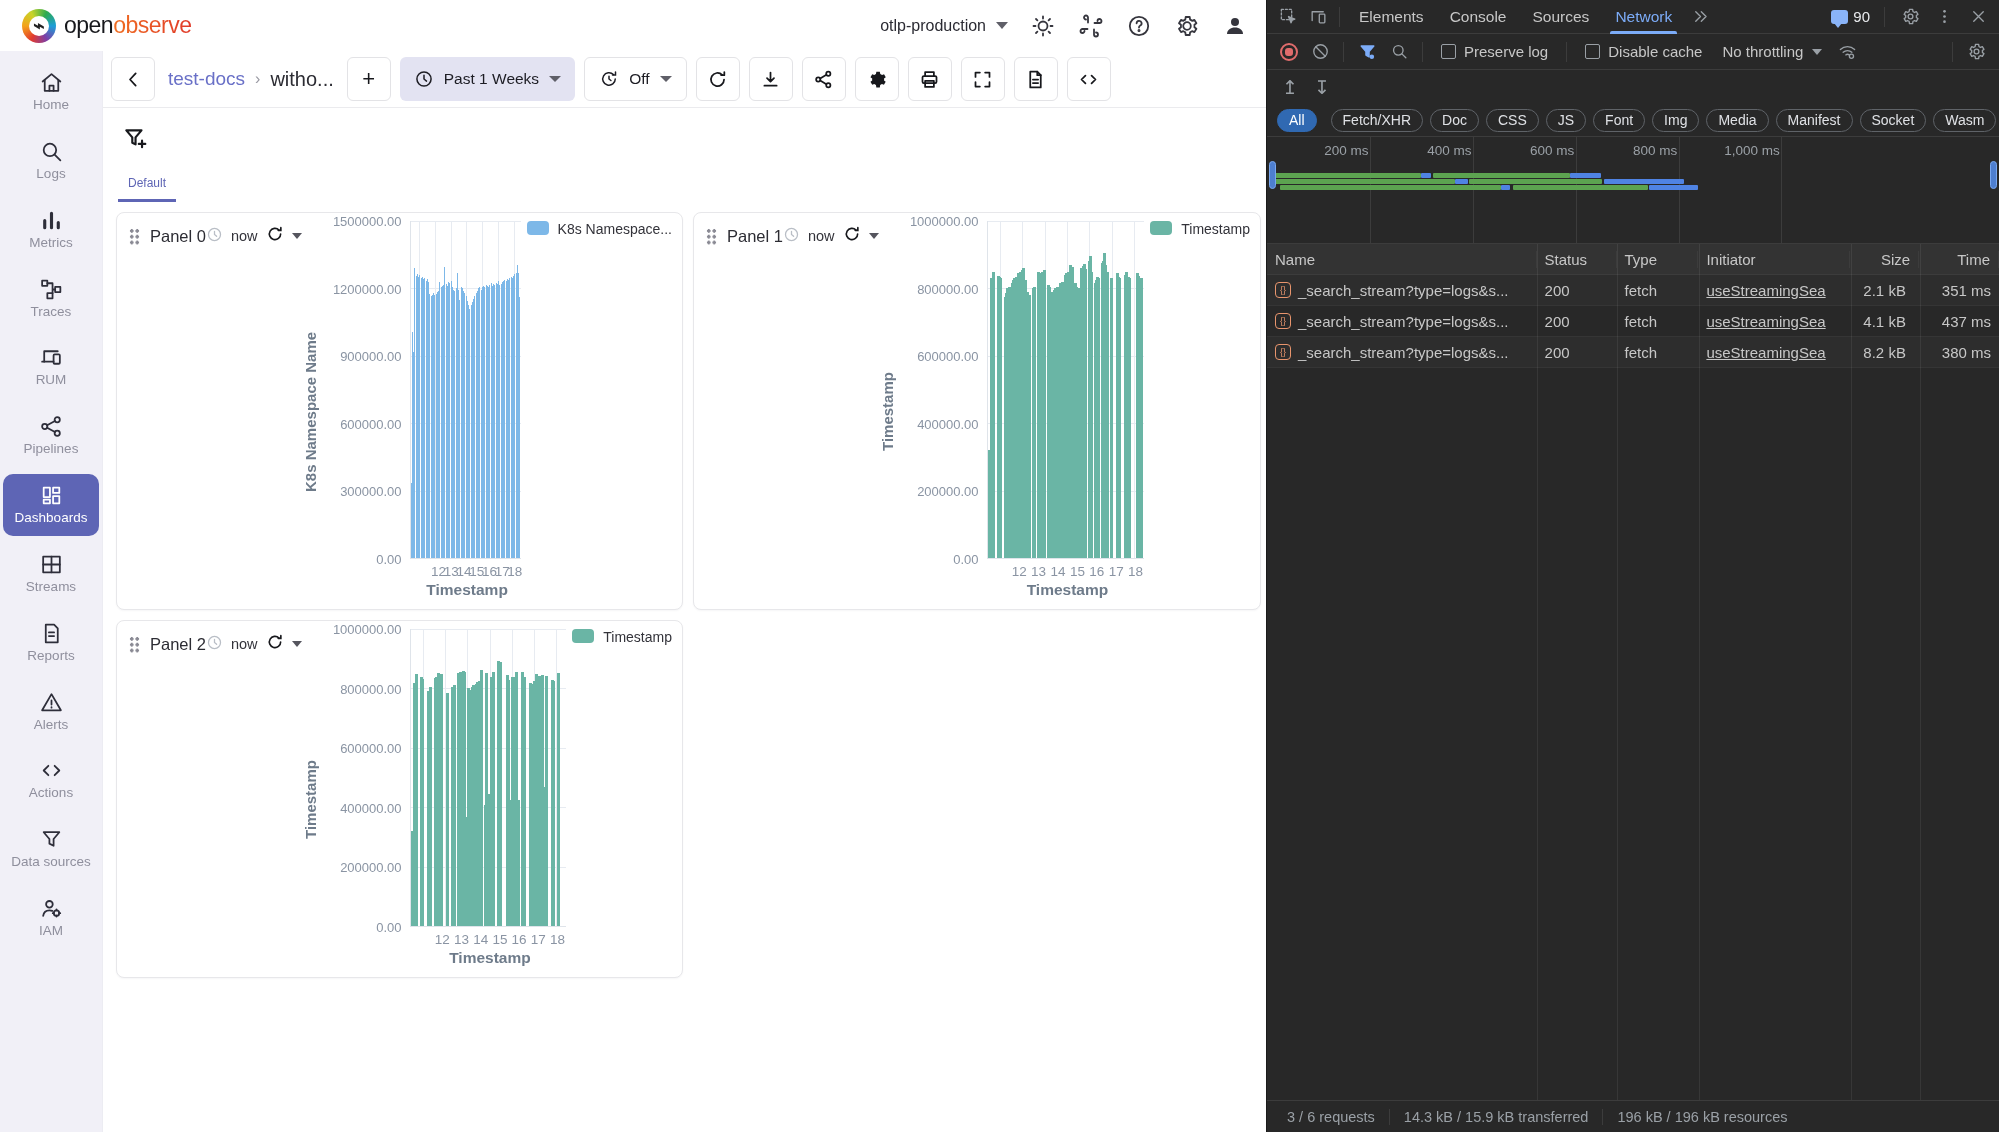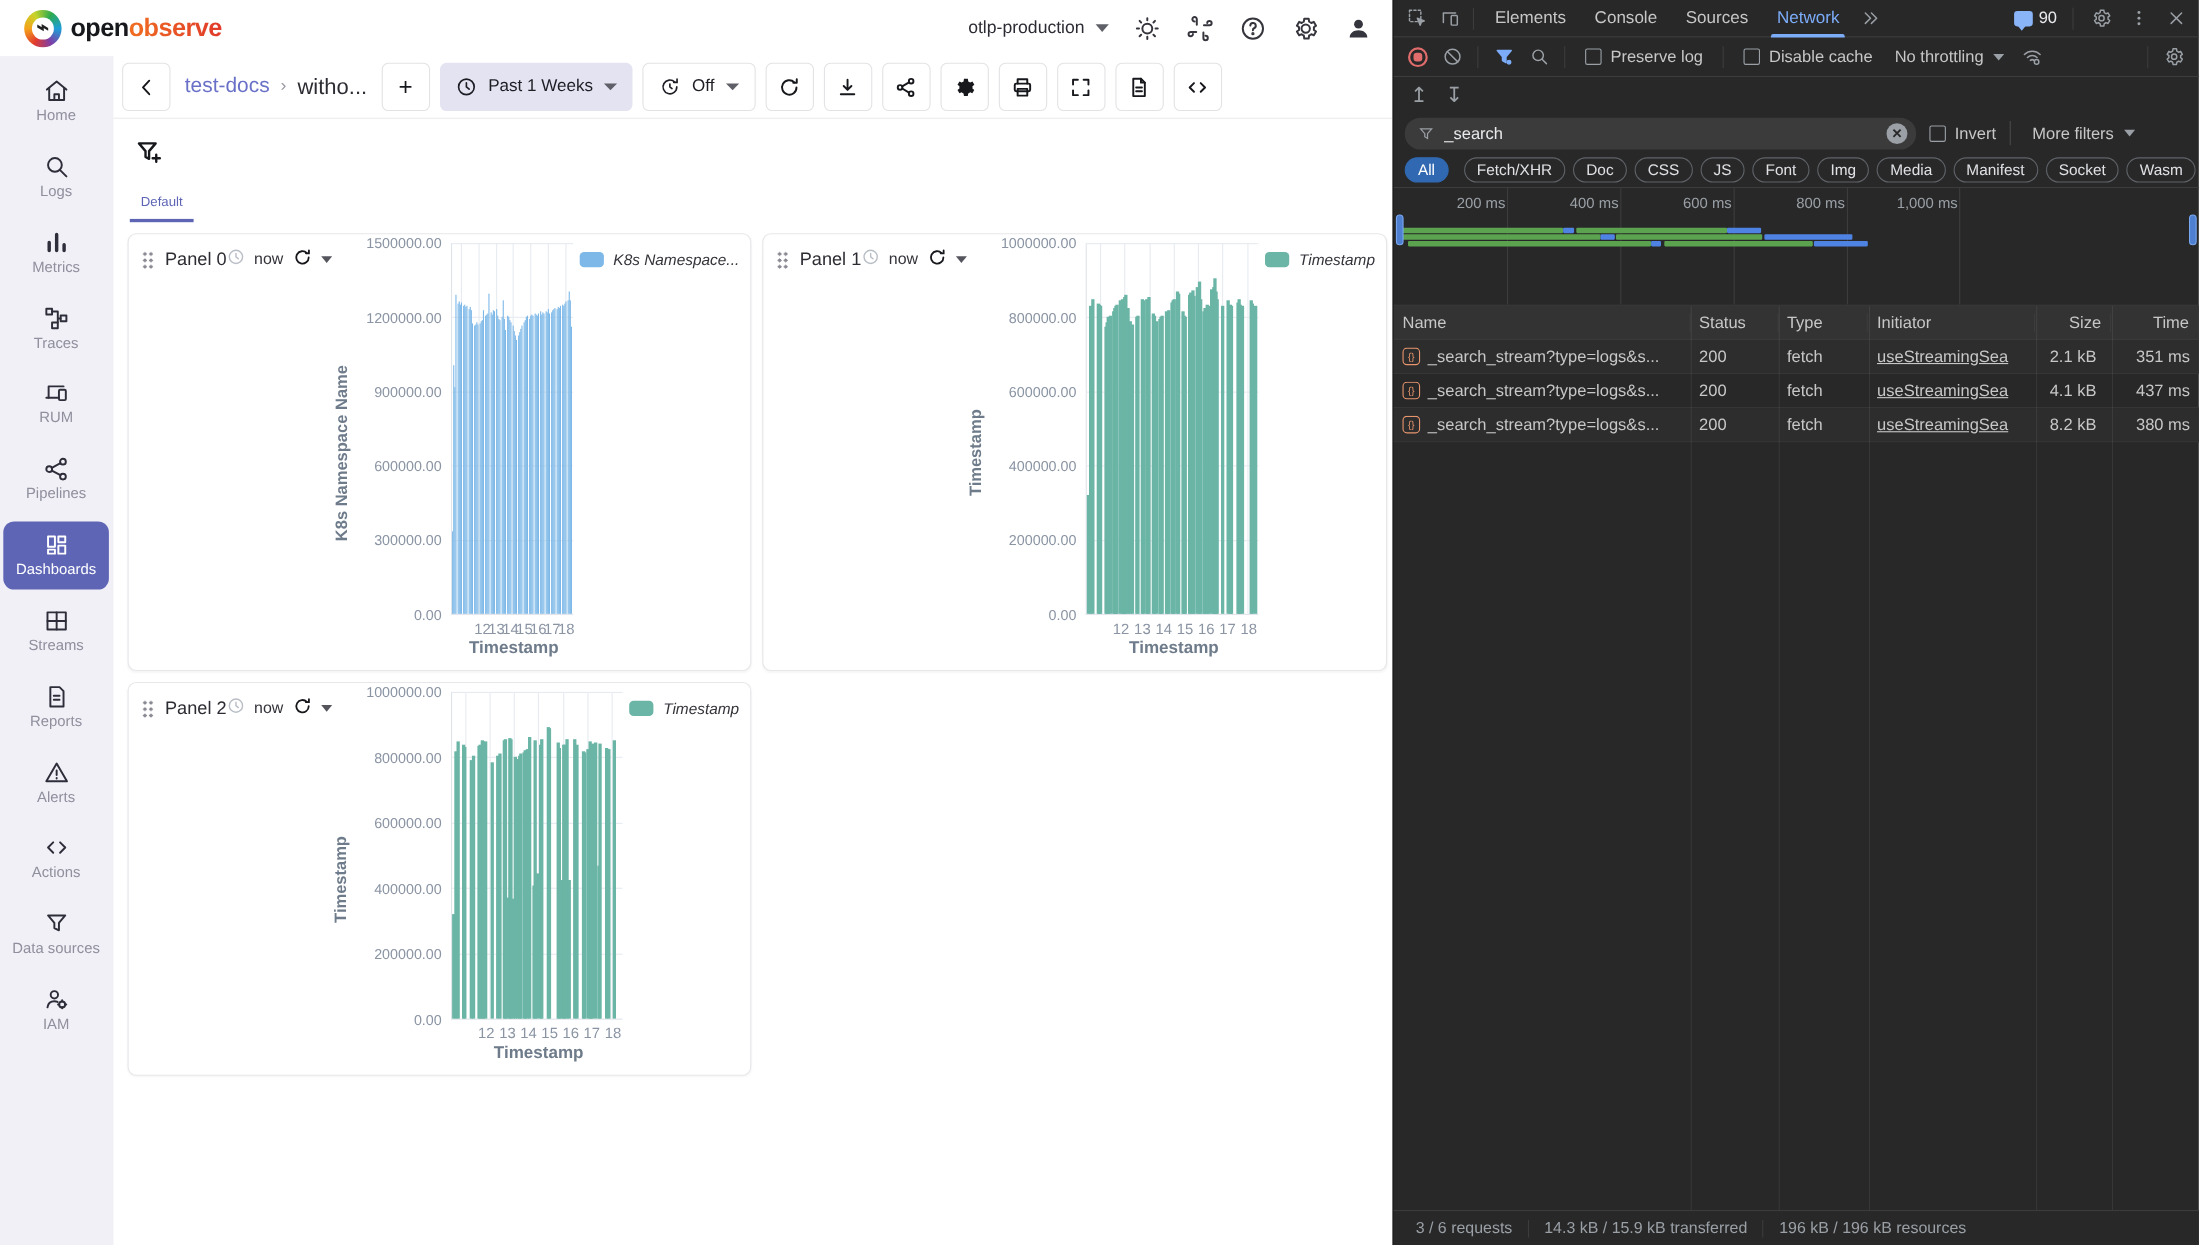--- a/index.html
+++ b/index.html
@@ -8,21 +8,21 @@
 
   
   .app { width:1266px; height:1132px; display:flex; flex-direction:column; background:#fff; }
   .app-header { height:51px; display:flex; align-items:center; padding:0 18px 0 22px; background:#fff; }
   .logo { display:flex; align-items:center; gap:8px; }
   .logo-mark { width:34px; height:34px; border-radius:50%;
     background:conic-gradient(from 210deg,#e23b2e,#f4a21a,#c8d42a,#2daa4f,#1d9ed8,#7c3fa8,#e23b2e);
     position:relative; }
   .logo-mark::after { content:""; position:absolute; inset:7px; background:#fff; border-radius:50%; }
   .logo-mark::before { content:"⌁"; position:absolute; inset:0; z-index:2; color:#222; font-size:19px; line-height:34px; text-align:center; font-weight:bold; }
-  .logo-text { font-size:23px; font-weight:700; letter-spacing:-0.5px; }
+  .logo-text { font-size:23px; font-weight:400; letter-spacing:-0.5px; }
   .logo-open { color:#17181c; }
   .logo-observe { background:linear-gradient(90deg,#f06e21,#e03a2a); -webkit-background-clip:text; background-clip:text; color:transparent; }
   .header-right { margin-left:auto; display:flex; align-items:center; gap:22px; }
   .org-select { display:flex; align-items:center; gap:10px; font-size:16px; color:#2b2b33; cursor:pointer; }
   .caret { width:0; height:0; border-left:6px solid transparent; border-right:6px solid transparent; border-top:7px solid #5f5f68; display:inline-block; }
   .hicon { width:26px; height:26px; display:flex; align-items:center; justify-content:center; color:#35353d; }
   .hicon svg { width:24px; height:24px; stroke:#35353d; fill:none; stroke-width:1.8; stroke-linecap:round; stroke-linejoin:round; }
 
   .app-body { flex:1; display:flex; min-height:0; }
   .sidebar { width:102px; background:#f1f0f7; padding-top:10px; display:flex; flex-direction:column; align-items:stretch; }
@@ -69,21 +69,21 @@
   .plot-row { flex:1; display:flex; min-height:0; }
   .yticks { width:86px; flex:none; position:relative; }
   .ytick { position:absolute; right:8px; transform:translateY(-50%); font-size:13px; color:#8a94a3; white-space:nowrap; }
   .plot { flex:1; position:relative; border-left:1px solid #dfe4ea; border-bottom:1px solid #dfe4ea; }
   .hgrid { position:absolute; left:0; right:0; height:1px; background:#e7ebf1; }
   .vgrid { position:absolute; top:0; bottom:0; width:1px; background:#e7ebf1; }
   .bar { position:absolute; bottom:0; }
   .xticks { height:22px; position:relative; flex:none; margin-left:108px; }
   .xtick { position:absolute; transform:translateX(-50%); font-size:13.5px; color:#8a94a3; top:5px; }
   .xlab { text-align:center; font-size:15.5px; font-weight:700; color:#6e7b8a; height:22px; flex:none; padding-left:90px; }
-  .legend { height:30px; display:flex; align-items:center; gap:9px; padding-left:6px; flex:none;font-style:italic; }
+  .legend { height:30px; display:flex; align-items:flex-start; gap:9px; padding-left:6px; flex:none; }
   .legend-swatch { width:22px; height:14px; border-radius:4px; }
   .legend-label { font-size:14px; color:#33333a; }
 
   
   .devtools { width:733px; height:1132px; background:#282828; color:#c7c7c7; font-size:15px; display:flex; flex-direction:column; border-left:1px solid #1a1a1a; }
   .dt-tabs { height:34px; display:flex; align-items:center; border-bottom:1px solid #3c3c3c; padding:0 6px; flex:none; }
   .dt-icon { width:30px; height:26px; display:flex; align-items:center; justify-content:center; cursor:pointer; }
   .dt-icon svg { width:19px; height:19px; stroke:#9aa0a6; fill:none; stroke-width:1.7; stroke-linecap:round; stroke-linejoin:round; }
   .dt-sep { width:1px; height:20px; background:#3c3c3c; margin:0 6px; }
   .dt-tab { padding:0 13px; height:34px; line-height:33px; font-size:15.5px; color:#c7c7c7; cursor:pointer; position:relative; }
@@ -890,38 +890,20 @@
             <path d="M19.5 12a7.5 7.5 0 0 0-.1-1.2l2-1.5-2-3.4-2.3 1a7.6 7.6 0 0 0-2-1.2L14.7 3h-4l-.4 2.7a7.6 7.6 0 0 0-2 1.2l-2.3-1-2 3.4 2 1.5a7.5 7.5 0 0 0 0 2.4l-2 1.5 2 3.4 2.3-1a7.6 7.6 0 0 0 2 1.2l.4 2.7h4l.4-2.7a7.6 7.6 0 0 0 2-1.2l2.3 1 2-3.4-2-1.5c.07-.4.1-.8.1-1.2Z"></path>
           </svg>
         </div>
     </div>
 
     <div class="dt-har">
       <span class="arrow-glyph">↥</span>
       <span class="arrow-glyph">↧</span>
     </div>
 
-    <div class="dt-filterrow">
-      <div class="filter-pill">
-        <svg viewBox="0 0 24 24">
-            <path d="M4 5h16l-6 7v7l-4-2.5V12Z"></path>
-          </svg>
-        <span class="filter-text">_search</span>
-        <span class="clear-x">✕</span>
-      </div>
-      <div class="dt-check" style="margin:0">
-          <span class="cbox"></span>
-          <span>Invert</span>
-        </div>
-      <div class="vdiv"></div>
-      <div class="dt-select">
-          <span>More filters</span>
-          <span class="dcaret"></span>
-        </div>
-    </div>
 
     <div class="dt-chips" id="chip-row">
         <div class="chip active">All</div>
         <div class="vdiv"></div>
         <div class="chip">Fetch/XHR</div>
         <div class="chip">Doc</div>
         <div class="chip">CSS</div>
         <div class="chip">JS</div>
         <div class="chip">Font</div>
         <div class="chip">Img</div>

